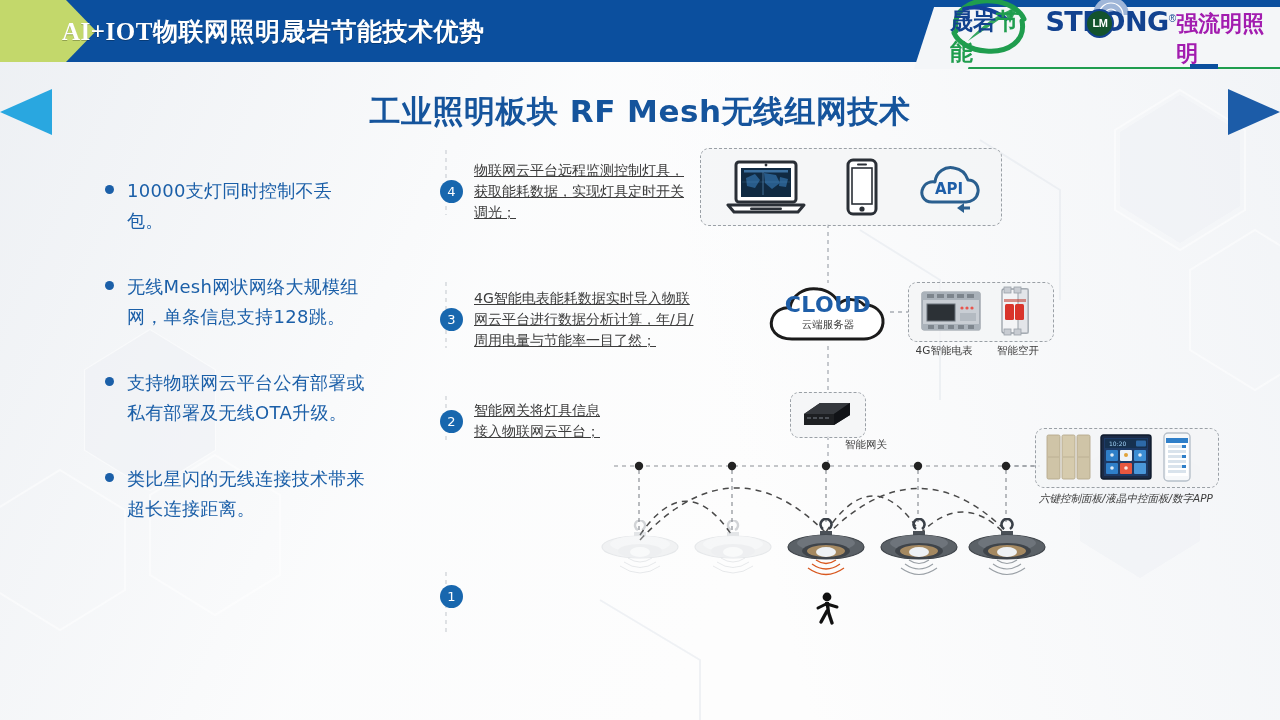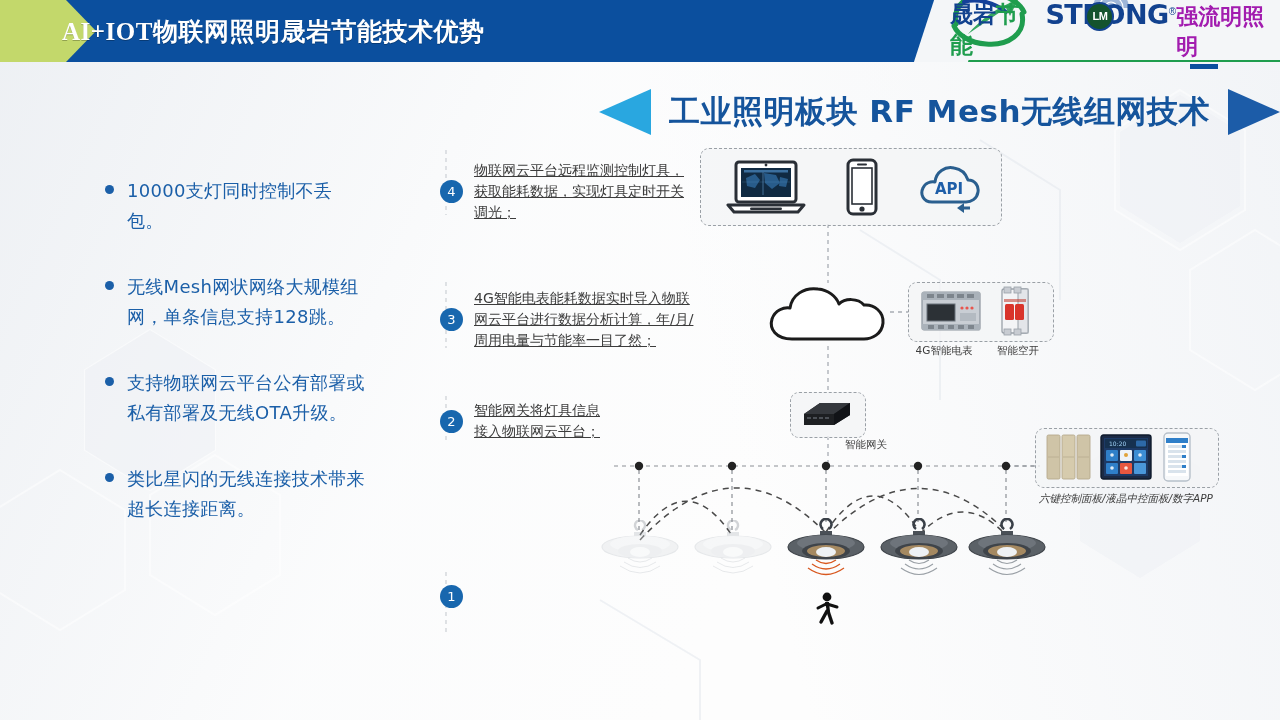--- a/index.html
+++ b/index.html
@@ -22,21 +22,21 @@
   .hexwrap svg{position:absolute;}
 
   
   .header{position:absolute;left:0;top:0;width:1280px;height:62px;background:#0b4f9e;}
   .header-chevron{position:absolute;left:0;top:0;width:96px;height:62px;
      background:#c3d86b;clip-path:polygon(0 0,66px 0,96px 31px,66px 62px,0 62px,0 0);}
   .header-title{position:absolute;left:62px;top:0;height:62px;display:flex;align-items:center;
      color:#ffffff;font-size:25px;font-weight:700;letter-spacing:.5px;
      font-family:"Liberation Serif","DejaVu Serif",serif;
      text-shadow:0 1px 0 rgba(0,0,0,.25);}
-  .logo-zone{position:absolute;right:0;top:0;width:330px;height:62px;background:#f4f6f8;
+  .logo-zone{position:absolute;right:0;top:7px;width:330px;height:62px;background:#f4f6f8;
      display:flex;align-items:center;justify-content:flex-end;padding-right:6px;box-sizing:border-box;
      border-bottom:2px solid #1f9d4e;}
   .logo-zone:before{content:"";position:absolute;left:-26px;top:0;width:54px;height:62px;background:#f4f6f8;
      transform:skewX(-18deg);}
   .logo-a{position:relative;display:flex;align-items:center;gap:2px;margin-right:8px;}
   .logo-a .swoosh{position:absolute;left:-4px;top:-9px;width:86px;height:58px;pointer-events:none;}
   .logo-a .cn{position:relative;font-size:23px;font-weight:700;letter-spacing:0px;
      font-family:"DejaVu Sans",sans-serif;}
   .logo-a .cn .b{color:#12428f;}
   .logo-a .cn .g{color:#1f9d4e;}
@@ -46,21 +46,21 @@
   .logo-b .reg{font-size:10px;color:#12428f;vertical-align:super;position:relative;top:-9px;}
   .logo-b .cn2{font-size:22px;font-weight:700;color:#a21caf;font-family:"DejaVu Sans",sans-serif;}
   .lm-badge{position:absolute;left:40px;top:3px;width:25px;height:25px;border-radius:50%;
      background:#14532d;color:#fff;font-size:11px;font-weight:800;display:flex;align-items:center;
      justify-content:center;border:2px solid #12428f;letter-spacing:-.5px;}
   .logo-arc{position:absolute;left:46px;top:-12px;width:40px;height:22px;}
   .blue-tick{position:absolute;right:62px;top:64px;width:28px;height:5px;background:#0b4f9e;}
 
   
   .sec-title-row{position:absolute;left:0;top:86px;width:1280px;height:52px;
-     display:flex;align-items:center;justify-content:flex-end;gap:18px;}
+     display:flex;align-items:center;justify-content:space-between;gap:18px;}
   .tri{width:0;height:0;}
   .tri.left{border-top:23px solid transparent;border-bottom:23px solid transparent;border-right:52px solid #29a7e0;}
   .tri.right{border-top:23px solid transparent;border-bottom:23px solid transparent;border-left:52px solid #1c5ca8;}
   .sec-title{font-size:31px;font-weight:800;color:#15549c;letter-spacing:.5px;white-space:nowrap;
      font-family:"DejaVu Sans",sans-serif;}
 
   
   .bullets{position:absolute;left:105px;top:176px;width:260px;}
   .bullet{display:flex;align-items:flex-start;margin-bottom:36px;}
   .bullet .dot{width:9px;height:9px;border-radius:50%;background:#1b5fa8;flex:0 0 auto;margin-top:9px;margin-right:13px;}
@@ -225,20 +225,24 @@
 
   <div class="dash-box" id="box-platform"></div>
   <div class="dash-box" id="box-meter"></div>
   <div class="dash-box" id="box-gateway"></div>
   <div class="dash-box" id="box-panels"></div>
 
   <svg class="cloud" viewBox="0 0 124 62">
     <path d="M26 56 C10 56 3 46 6 36 C9 27 18 24 24 25 C26 12 38 4 52 6 C62 7 70 13 73 21
              C79 15 92 15 98 22 C108 21 118 29 117 40 C116 51 106 56 98 56 Z" fill="#ffffff" stroke="#1b1b1b" stroke-width="3" stroke-linejoin="round"></path>
   </svg>
+  <div class="cloud-txt">
+    <div class="en">CLOUD</div>
+    <div class="cn">云端服务器</div>
+  </div>
 
   <svg class="devimg" style="left:722px;top:158px;" width="88" height="58" viewBox="0 0 88 58">
     <rect x="14" y="4" width="60" height="40" rx="3" fill="#ffffff" stroke="#2a2f36" stroke-width="3"></rect>
     <rect x="19" y="10" width="50" height="29" fill="#102a42"></rect>
     <g fill="#2a5f8f" opacity=".95">
       <path d="M24 20 L33 16 L38 22 L33 30 L25 28 Z"></path>
       <path d="M42 15 L54 17 L58 25 L50 31 L43 25 Z"></path>
       <path d="M58 19 L66 21 L64 29 L57 28 Z"></path>
     </g>
     <g stroke="#6ea8d8" stroke-width=".7" opacity=".8">

